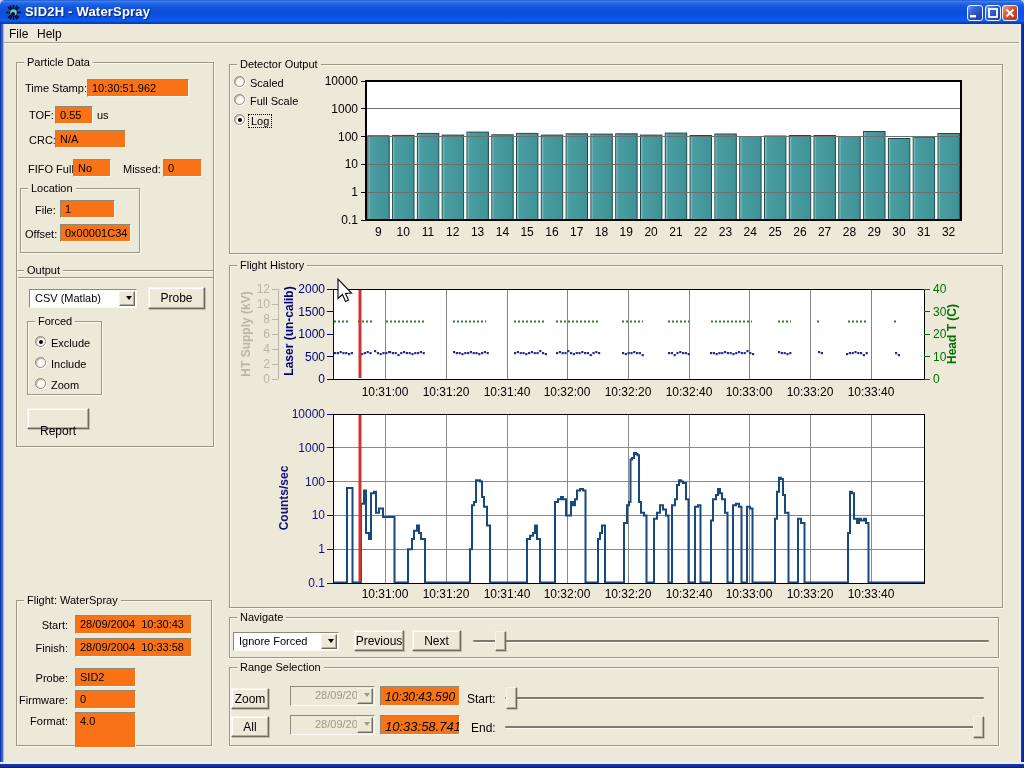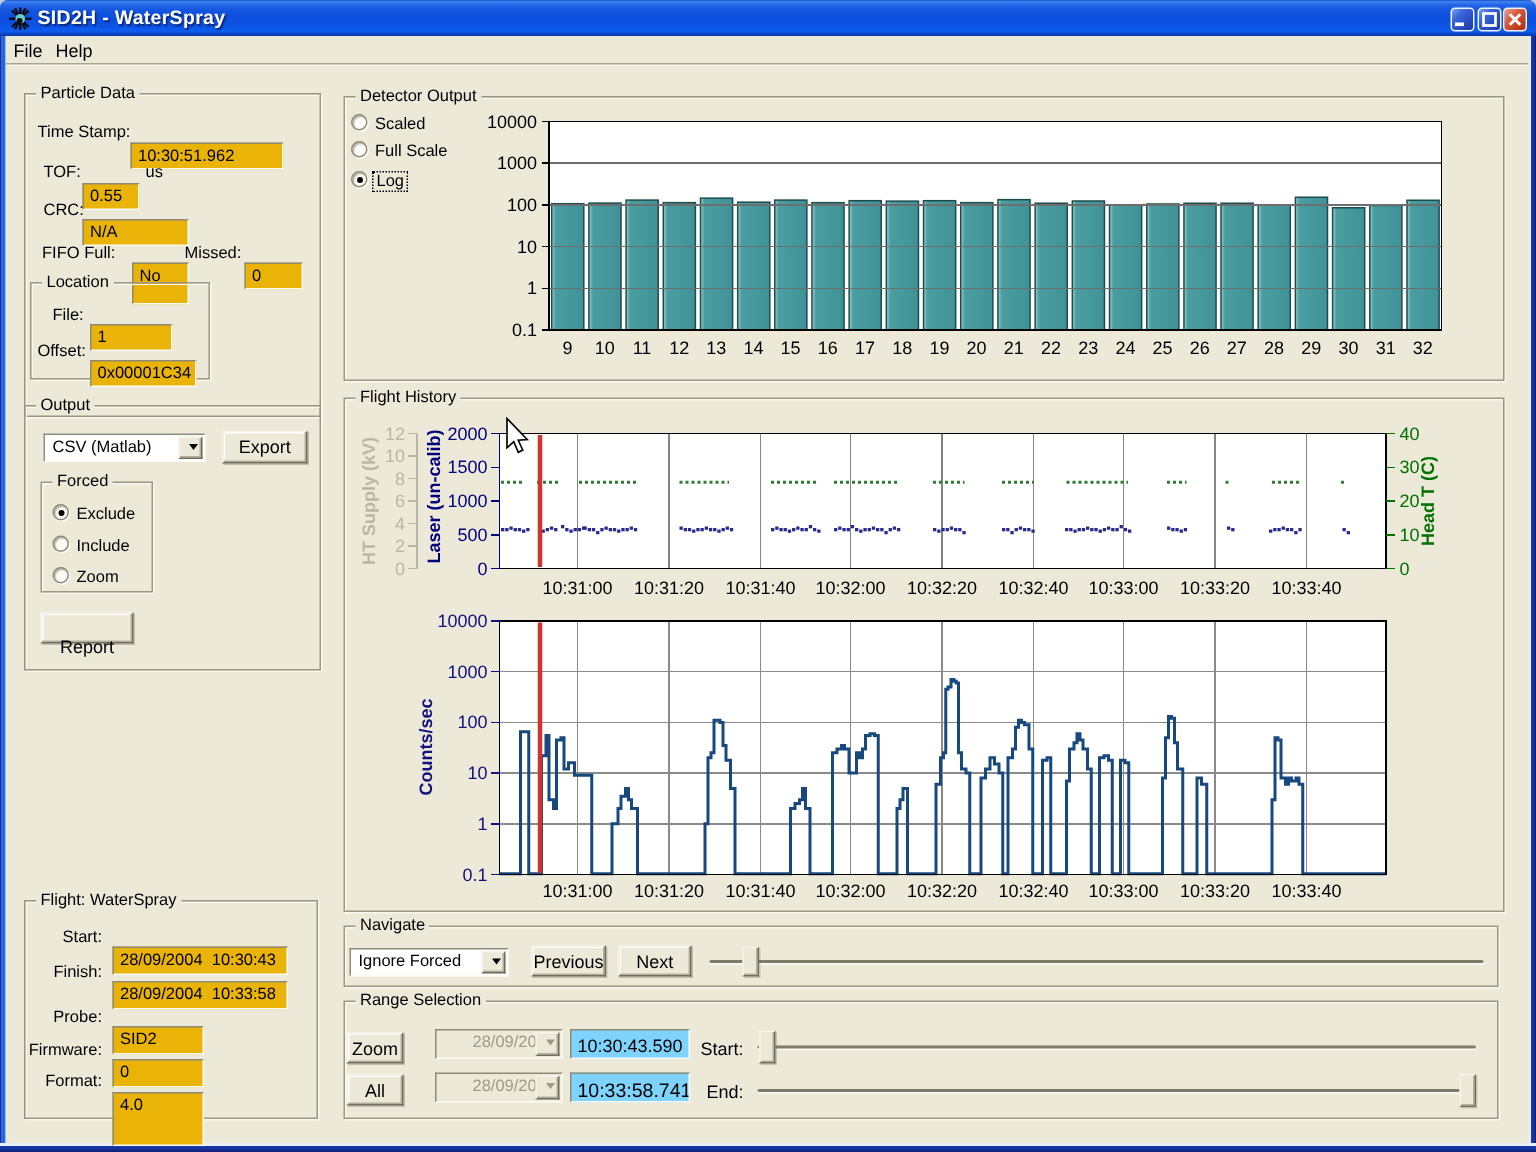--- a/index.html
+++ b/index.html
@@ -25,22 +25,22 @@
 #frame-right { left:1019px; top:24px; width:5px; height:740px;
   background:linear-gradient(90deg,#e6edf9 0%,#e6edf9 38%,#1c3aa8 38%,#16309c 70%,#0f1e78 100%); }
 #frame-bottom { left:0; top:762px; width:1024px; height:6px;
   background:linear-gradient(180deg,#e6f0fc 0%,#e6f0fc 34%,#1c3aa8 34%,#16309c 68%,#0d1e72 100%); }
 
 
 .grp { border:1px solid #9a9786; box-shadow:1px 1px 0 #fbf9ef, inset 1px 1px 0 #fbf9ef; }
 .grp > span { position:absolute; top:-7px; left:7px; background:#ece9d8; padding:0 3px; line-height:12px; white-space:nowrap; }
 
 
-.fld { background:#eab308; border:1px solid; border-color:#8d8a77 #fdfcf4 #fdfcf4 #8d8a77; padding:2px 0 0 4px; white-space:nowrap; overflow:hidden;margin-top:16px; }
-.wfld { background:#7dd3fc; border:1px solid; border-color:#8d8a77 #fdfcf4 #fdfcf4 #8d8a77; padding:2px 0 0 4px; white-space:nowrap; overflow:hidden; }
+.fld { background:#f97316; border:1px solid; border-color:#8d8a77 #fdfcf4 #fdfcf4 #8d8a77; padding:2px 0 0 4px; white-space:nowrap; overflow:hidden; }
+.wfld { background:#f97316; border:1px solid; border-color:#8d8a77 #fdfcf4 #fdfcf4 #8d8a77; padding:2px 0 0 4px; white-space:nowrap; overflow:hidden;font-style:italic; }
 
 
 .btn { background:#ece9d8; border:1px solid; border-color:#f6f4ea #6e6c5e #6e6c5e #f6f4ea; box-shadow:inset -1px -1px 0 #b2af9e, inset 1px 1px 0 #ffffff, 1px 1px 0 rgba(110,108,94,0.35); text-align:center; font-size:12px; }
 
 
 .rad { width:11px; height:11px; border-radius:50%; background:#fdfdf8; border:1px solid #8a8775; box-shadow:inset 1px 1px 1px #b5b2a1, 1px 1px 0 #fdfcf4; }
 .rad .dot { position:absolute; left:2.5px; top:2.5px; width:4px; height:4px; border-radius:50%; background:#000; }
 
 
 .combo { background:#fff; border:1px solid; border-color:#8d8a77 #fdfcf4 #fdfcf4 #8d8a77; padding:2px 0 0 5px; white-space:nowrap; }
@@ -101,36 +101,36 @@
     <span>Particle Data</span>
   </div>
 <div class="abs lbl" style="left:25px;top:82px">Time Stamp:</div>
 <div class="abs fld" style="left:87px;top:79px;width:102px;height:18px">10:30:51.962</div>
 <div class="abs lbl" style="left:29px;top:109px">TOF:</div>
 <div class="abs fld" style="left:55px;top:106px;width:38px;height:18px">0.55</div>
 <div class="abs lbl" style="left:97px;top:109px">us</div>
 <div class="abs lbl" style="left:29px;top:134px">CRC:</div>
 <div class="abs fld" style="left:55px;top:130px;width:71px;height:18px">N/A</div>
 <div class="abs lbl" style="left:28px;top:163px">FIFO Full:</div>
-<div class="abs fld" style="left:88px;top:159px;width:38px;height:28px">No</div>
+<div class="abs fld" style="left:73px;top:159px;width:38px;height:18px">No</div>
 <div class="abs lbl" style="left:123px;top:163px">Missed:</div>
 <div class="abs fld" style="left:163px;top:159px;width:39px;height:18px">0</div>
 <div class="abs grp" style="left:20px;top:188px;width:120px;height:65px">
     <span>Location</span>
   </div>
 <div class="abs lbl" style="left:35px;top:204px">File:</div>
 <div class="abs fld" style="left:60px;top:200px;width:55px;height:18px">1</div>
 <div class="abs lbl" style="left:25px;top:228px">Offset:</div>
 <div class="abs fld" style="left:60px;top:224px;width:71px;height:18px">0x00001C34</div>
 
 <div class="abs grp" style="left:16px;top:270px;width:198px;height:177px">
     <span>Output</span>
   </div>
 <div class="abs combo" style="left:29px;top:289px;width:108px;height:19px">CSV (Matlab)<div class="cbtn"></div><div class="arr"></div></div>
-<div class="abs btn" style="left:148px;top:287px;width:57px;height:22px;padding-top:3px">Export</div>
+<div class="abs btn" style="left:148px;top:287px;width:57px;height:22px;padding-top:3px">Probe</div>
 <div class="abs grp" style="left:27px;top:321px;width:75px;height:74px">
     <span>Forced</span>
   </div>
 <div class="abs rad" style="left:35px;top:336px">
     <div class="dot"></div>
   </div>
 <div class="abs lbl" style="left:51px;top:337px">Exclude</div>
 <div class="abs rad" style="left:35px;top:357px"></div>
 <div class="abs lbl" style="left:51px;top:358px">Include</div>
 <div class="abs rad" style="left:35px;top:378px"></div>

